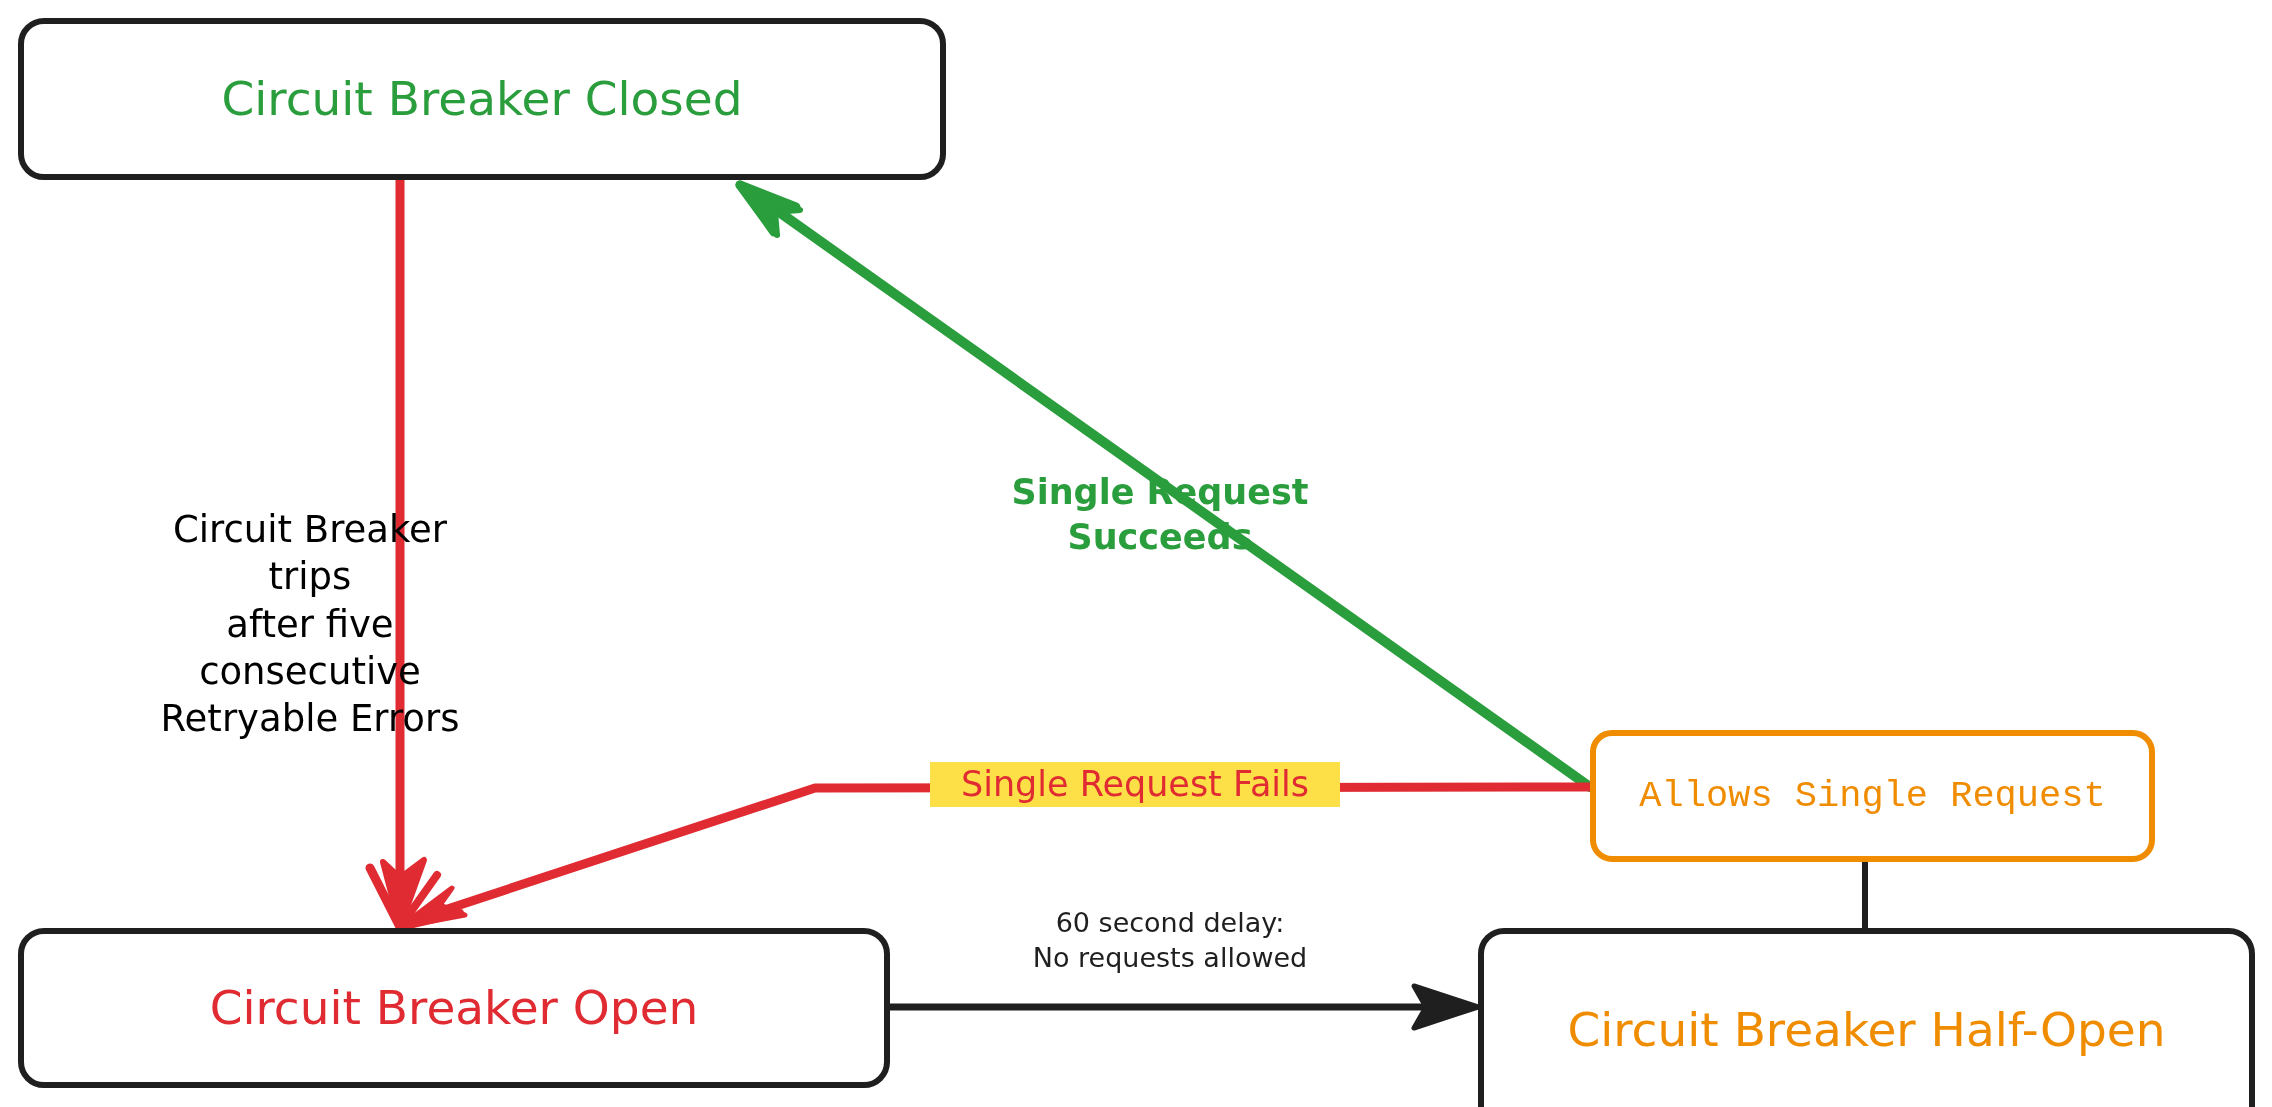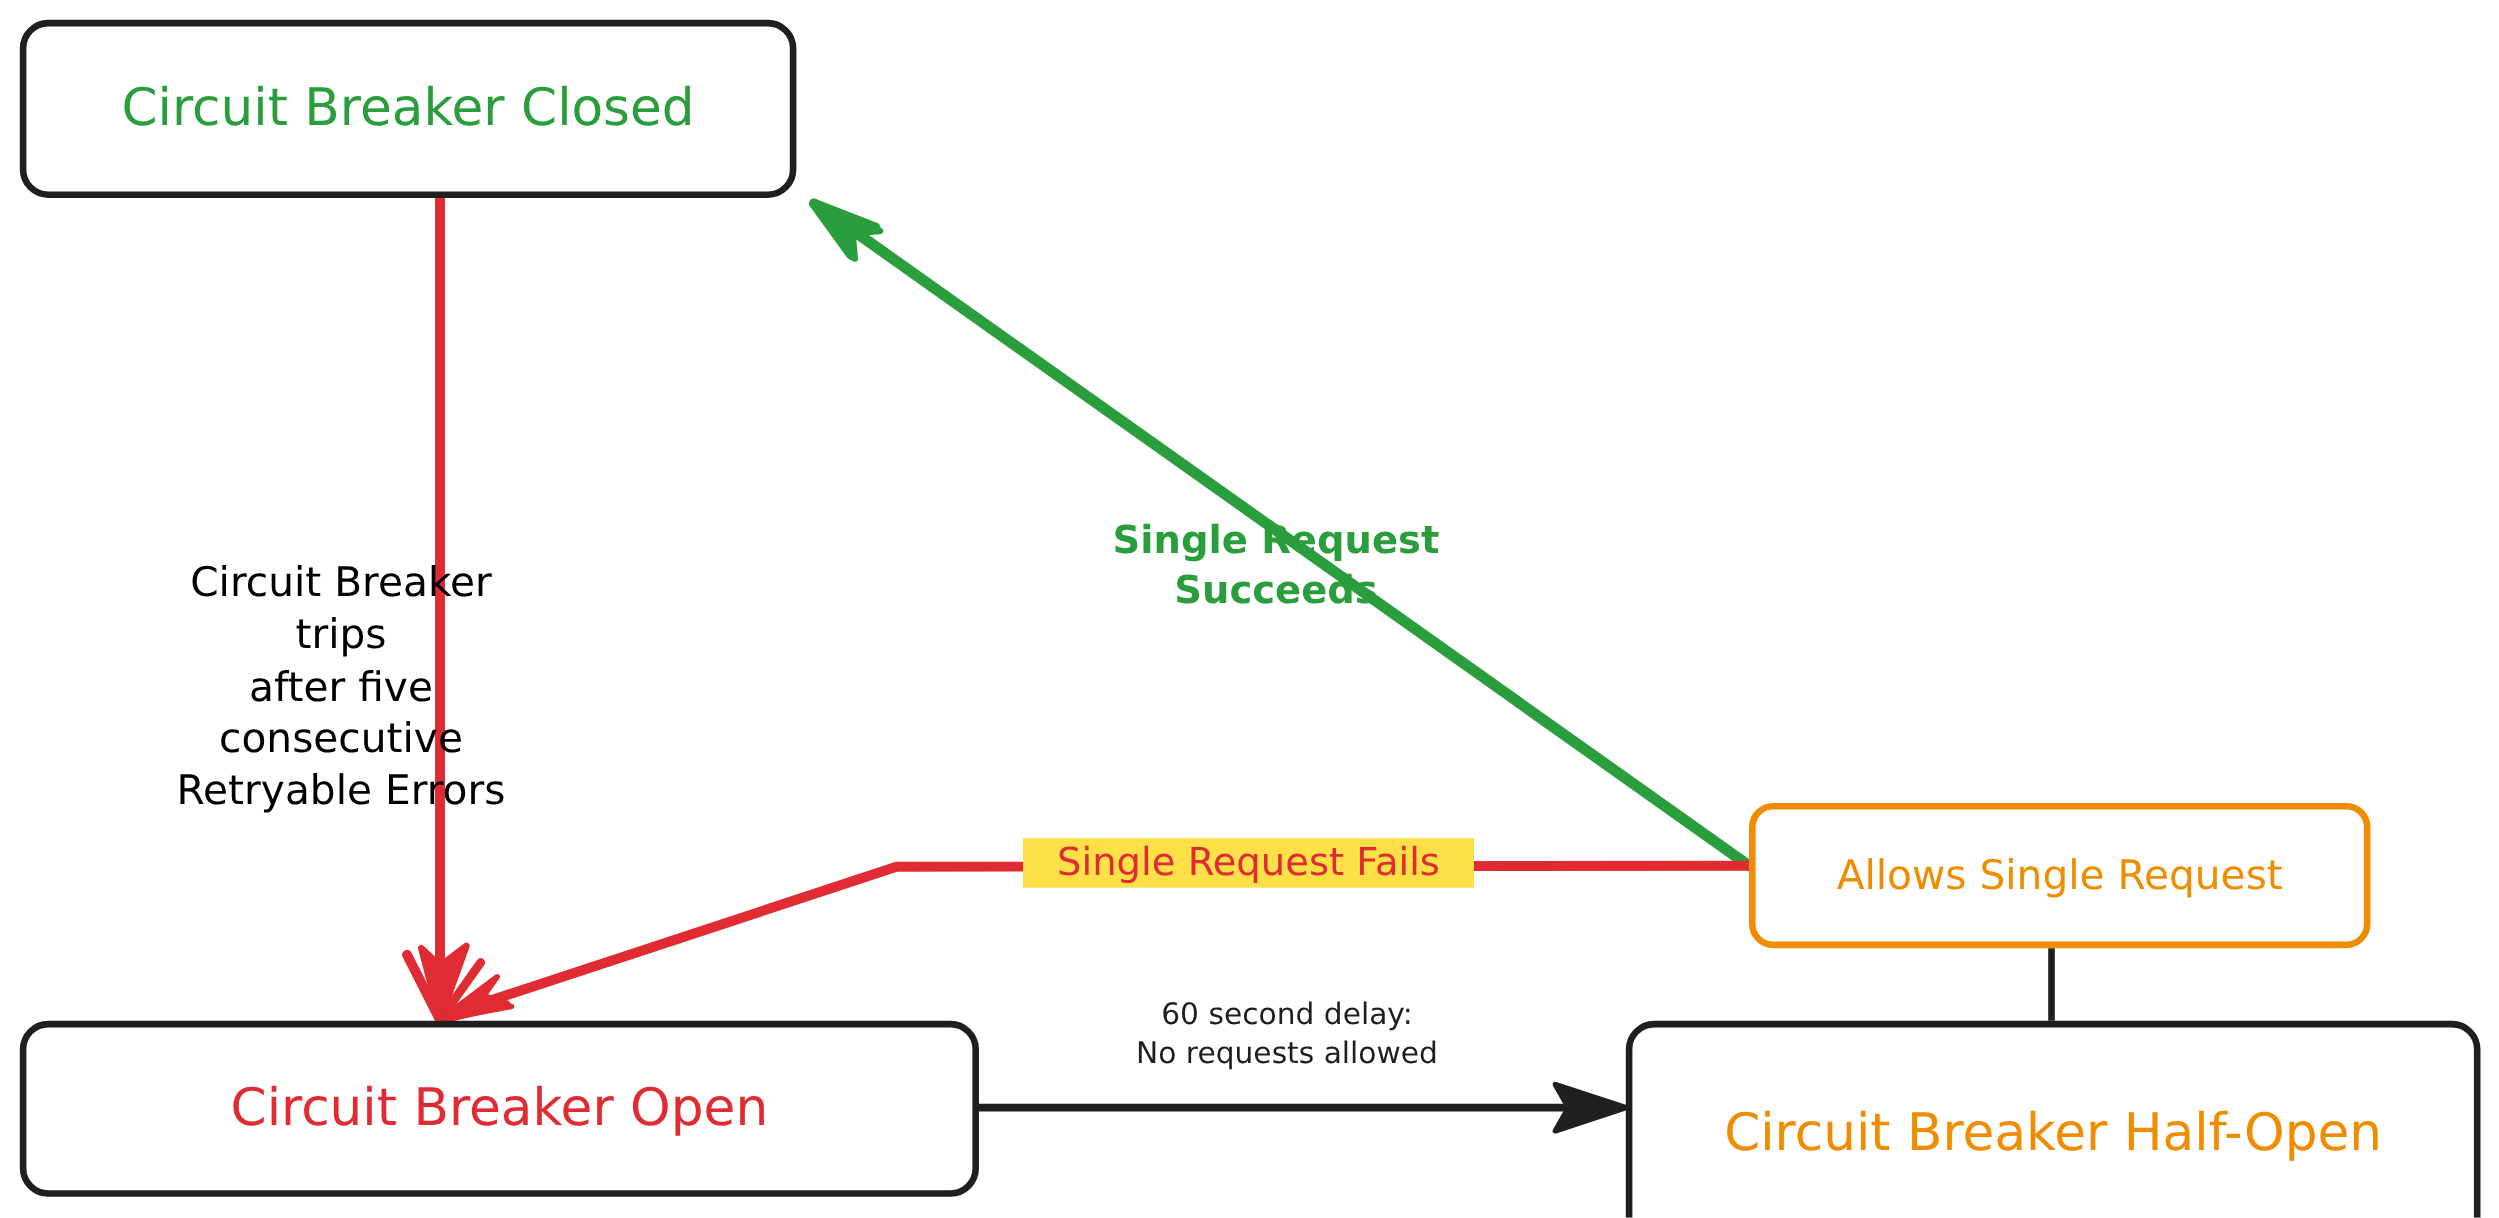--- a/index.html
+++ b/index.html
@@ -34,33 +34,34 @@
     background: #ffffff;
     border-radius: 26px;
     text-align: center;
     line-height: 1.15;
   }
   .node-black {
     border: 6px solid #1f1f1f;
   }
   .node-orange {
     border: 6px solid #f08c00;
+    font-family: Liberation Mono, monospace;
   }
   .node-label {
     display: block;
     white-space: nowrap;
   }
   
   .txt-green  { color: #2a9d3c; }
   .txt-red    { color: #e02b33; }
   .txt-orange { color: #f08c00; }
 
   
   #node-closed {
-    left: 18px;  top: 18px;  width: 706px;  height: 162px;
+    left: 18px;  top: 18px;  width: 928px;  height: 162px;
   }
   #node-closed .node-label { font-size: 47px; }
 
   #node-open {
     left: 18px;  top: 928px; width: 872px;  height: 160px;
   }
   #node-open .node-label { font-size: 47px; }
 
   #node-half-open {
     left: 1478px; top: 928px; width: 777px; height: 204px;

